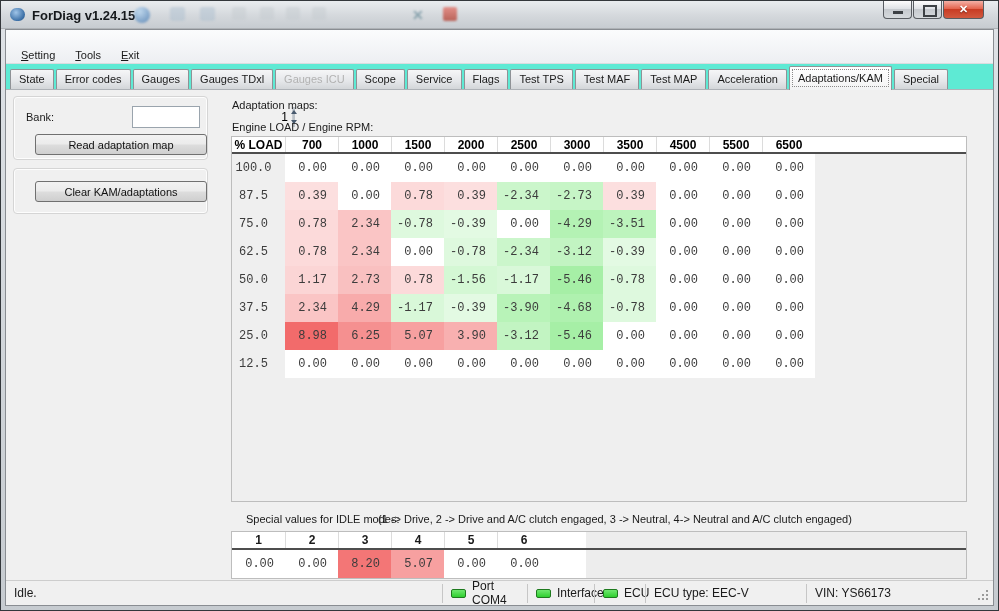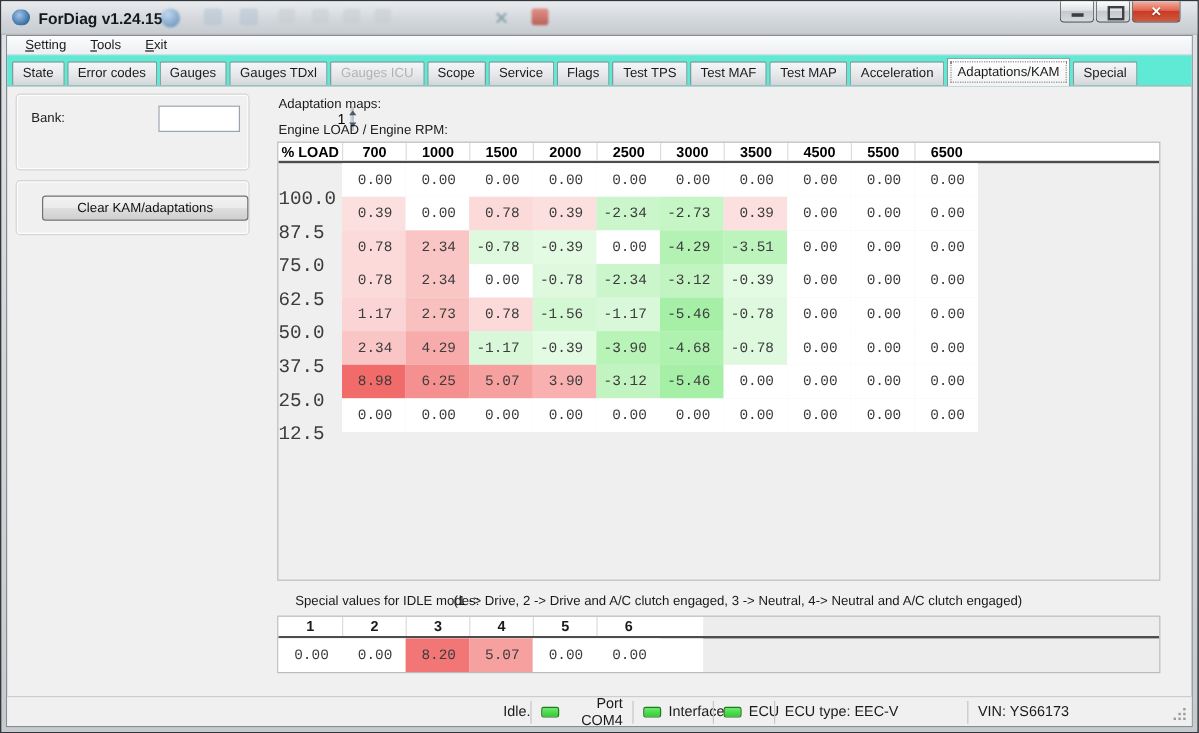--- a/index.html
+++ b/index.html
@@ -35,21 +35,21 @@
   .btn-min::after { content: ""; position: absolute; left: 9px; bottom: 4px; width: 10px; height: 3px; background: #3d4145; }
   .btn-max::after { content: ""; position: absolute; left: 9px; top: 4px; width: 10px; height: 8px;
                     border: 2px solid #3d4145; }
   .btn-close::after { content: "\2715"; position: absolute; left: 0; right: 0; top: 2px; text-align: center;
                       color: #fff; font-size: 11px; font-weight: bold; text-shadow: 0 1px 1px #7a1d0e; }
 
   
   .client { position: absolute; left: 4px; right: 4px; top: 28px; bottom: 4px; background: #f0f0f0;
             border: 1px solid #898d92; display: flex; flex-direction: column; }
 
-  .menubar { height: 16px; display: flex; align-items: center; padding-left: 6px; gap: 2px;
+  .menubar { height: 34px; display: flex; align-items: flex-end; padding-left: 6px; gap: 2px;
              background: linear-gradient(#fbfcfd, #edeff2); border-bottom: 1px solid #d9dcdf; }
   .menu-item { padding: 2px 9px; cursor: default; }
 
   .tabbar { height: 26px; display: flex; align-items: flex-end; padding: 2px 4px 0 4px;
             border-bottom: 1px solid #aeb2b7; background: #5eead4; position: relative; }
   .tab { height: 20px; line-height: 19px; padding: 0 8px; margin-right: 2px; position: relative;
          border: 1px solid #8f9296; border-bottom: none; border-radius: 2px 2px 0 0;
          background: linear-gradient(#f5f6f7, #e4e6e9 60%, #d3d6d9); white-space: nowrap; }
   .tab.selected { height: 24px; line-height: 22px; margin-bottom: -1px; z-index: 2;
                   background: linear-gradient(#ffffff, #f2f3f4); }
@@ -84,43 +84,43 @@
 
   
   .lbl-maps { position: absolute; left: 226px; top: 9px; }
   .lbl-axes { position: absolute; left: 226px; top: 31px; }
   .map-panel { position: absolute; left: 225px; top: 46px; width: 736px; height: 366px;
                border: 1px solid #bdbdbd; background: #efefef; overflow: hidden; }
   .hm-header { display: flex; height: 17px; background: #fff; border-bottom: 2px solid #4d4d4d; }
   .hm-h { width: 53px; text-align: center; font-weight: bold; font-size: 12px; line-height: 17px; color: #000; }
   .hm-h + .hm-h { border-left: 1px solid #dcdcdc; }
   .hm-row { display: flex; height: 28px; }
-  .hm-rowlabel { width: 53px; text-align: left; padding-right: 10px; line-height: 28px;
-                 font-family: "Liberation Mono", monospace; font-size: 16px; color: #3c3c3c; margin-top: 16px; }
+  .hm-rowlabel { width: 53px; text-align: center; padding-right: 10px; line-height: 28px;
+                 font-family: "Liberation Mono", monospace; font-size: 12px; color: #3c3c3c; }
   .hm-cell { width: 53px; text-align: right; padding-right: 11px; line-height: 28px; background: #fff;
              font-family: "Liberation Mono", monospace; font-size: 12px; color: #3c3c3c; }
 
   
   .lbl-special { position: absolute; left: 240px; top: 423px; }
   .lbl-special-note { position: absolute; left: 372px; top: 423px; }
   .sp-table { position: absolute; left: 225px; top: 441px; width: 736px; height: 48px;
               border: 1px solid #bdbdbd; background: #ededed; overflow: hidden; }
   .sp-header { height: 16px; display: flex; }
   .sp-headwhite { width: 354px; background: #fff; display: flex; }
   .sp-h { width: 53px; text-align: center; font-weight: bold; font-size: 12px; line-height: 16px; }
   .sp-h + .sp-h { border-left: 1px solid #dcdcdc; }
   .sp-line { height: 2px; background: #4d4d4d; }
   .sp-body { height: 28px; display: flex; }
   .sp-bodywhite { width: 354px; background: #fff; display: flex; }
   .sp-cell { width: 53px; text-align: right; padding-right: 11px; line-height: 28px;
              font-family: "Liberation Mono", monospace; font-size: 12px; color: #3c3c3c; }
 
   
   .statusbar { height: 25px; border-top: 1px solid #cdcdcd; background: #f0f0f0;
-               display: flex; align-items: center; font-size: 12px; text-align: right; }
+               display: flex; align-items: center; font-size: 12px; }
   .sb-status { flex: 1; padding-left: 8px; }
   .sb-sep { width: 1px; height: 19px; background: #c6c6c6; }
   .sb-panel { display: flex; align-items: center; gap: 6px; padding: 0 8px; height: 100%; }
   .sb-port { width: 84px; } .sb-iface { width: 66px; } .sb-ecu { width: 50px; }
   .sb-ecutype { width: 160px; } .sb-vin { width: 170px; }
   .led { width: 15px; height: 9px; border: 1px solid #1e7a1e; border-radius: 2px;
          background: linear-gradient(#6fe86f, #2fcf2f); flex: none; }
   .grip { position: relative; width: 14px; height: 14px; align-self: flex-end; margin: 0 2px 2px 0; }
   .grip::before { content: ""; position: absolute; width: 2px; height: 2px; background: #9a9a9a;
                   left: 9px; top: 1px;
@@ -181,20 +181,21 @@
 
       <div class="groupbox group-bank">
         <div class="bank-label">Bank:</div>
         <div class="spin-wrap">
           <input class="spin-input" value="1" style="">
           <div class="spin-btns">
             <div class="spin-btn spin-up"><span></span></div>
             <div class="spin-btn spin-down"><span></span></div>
           </div>
         </div>
+        <button class="push-btn btn-read">Read adaptation map</button>
       </div>
 
       <div class="groupbox group-clear">
         <button class="push-btn btn-clear">Clear  KAM/adaptations</button>
       </div>
 
       <div class="lbl-maps">Adaptation maps:</div>
       <div class="lbl-axes">Engine LOAD / Engine RPM:</div>
 
       <div class="map-panel">

